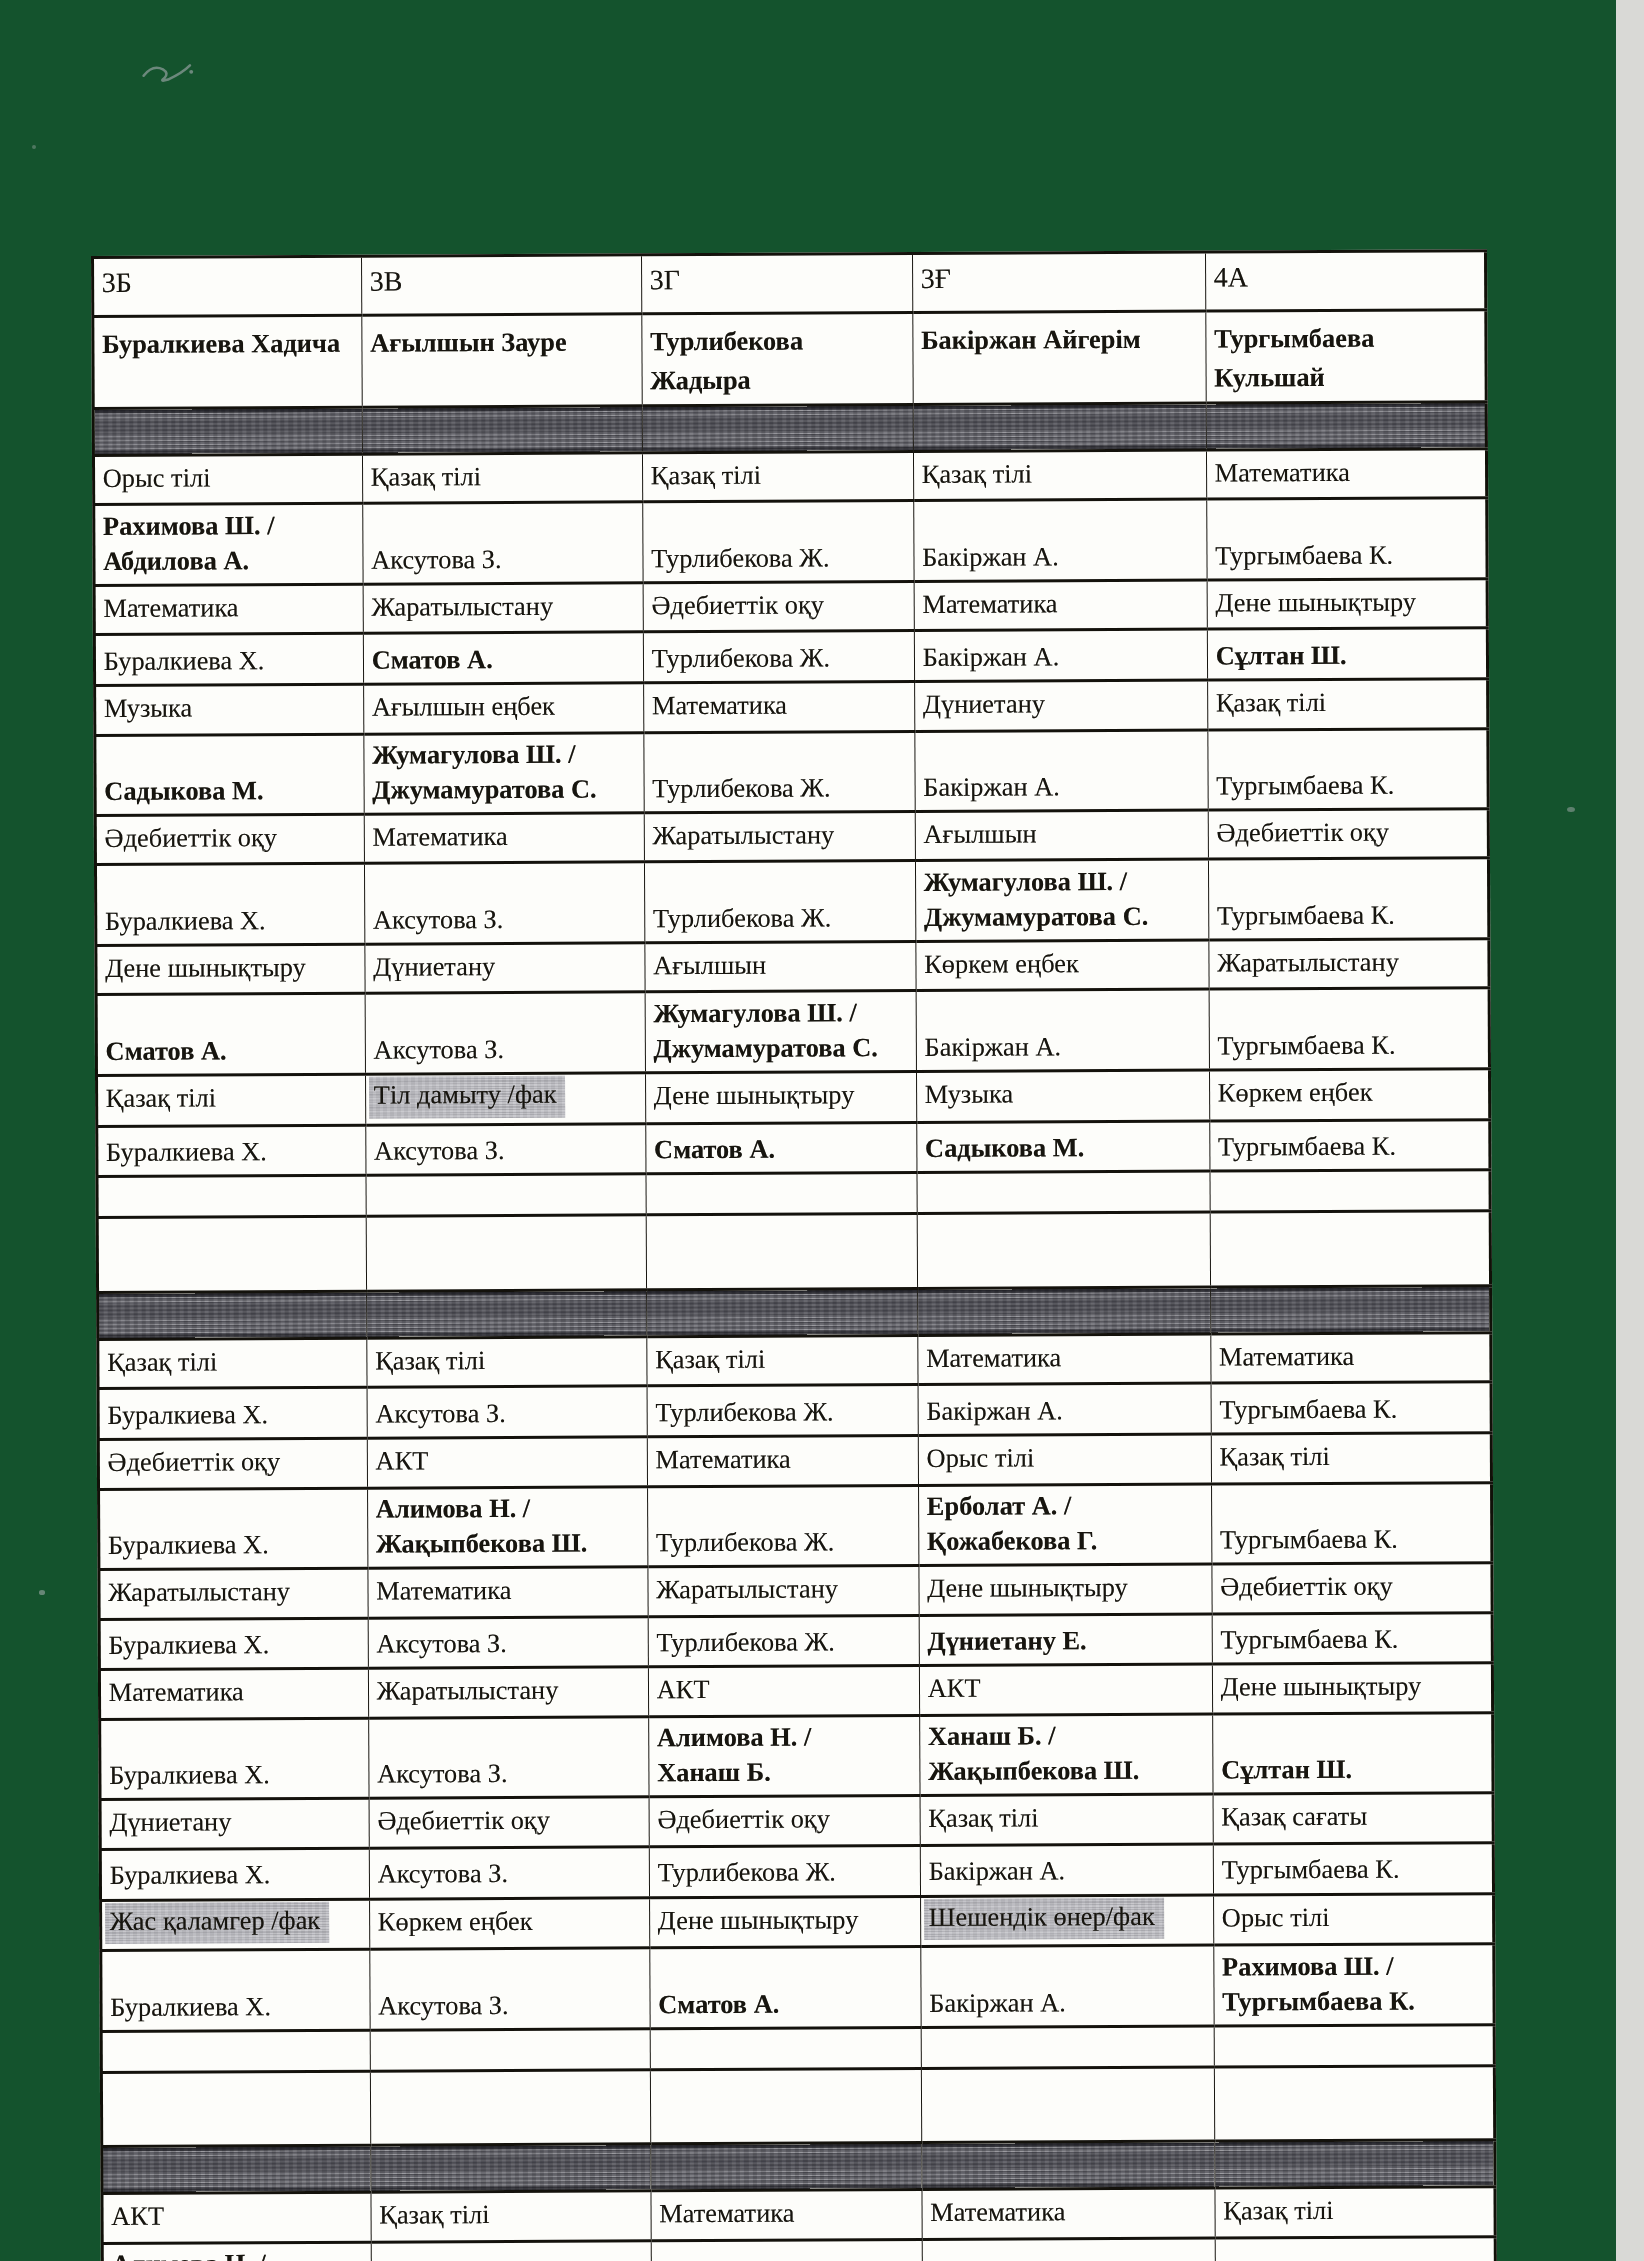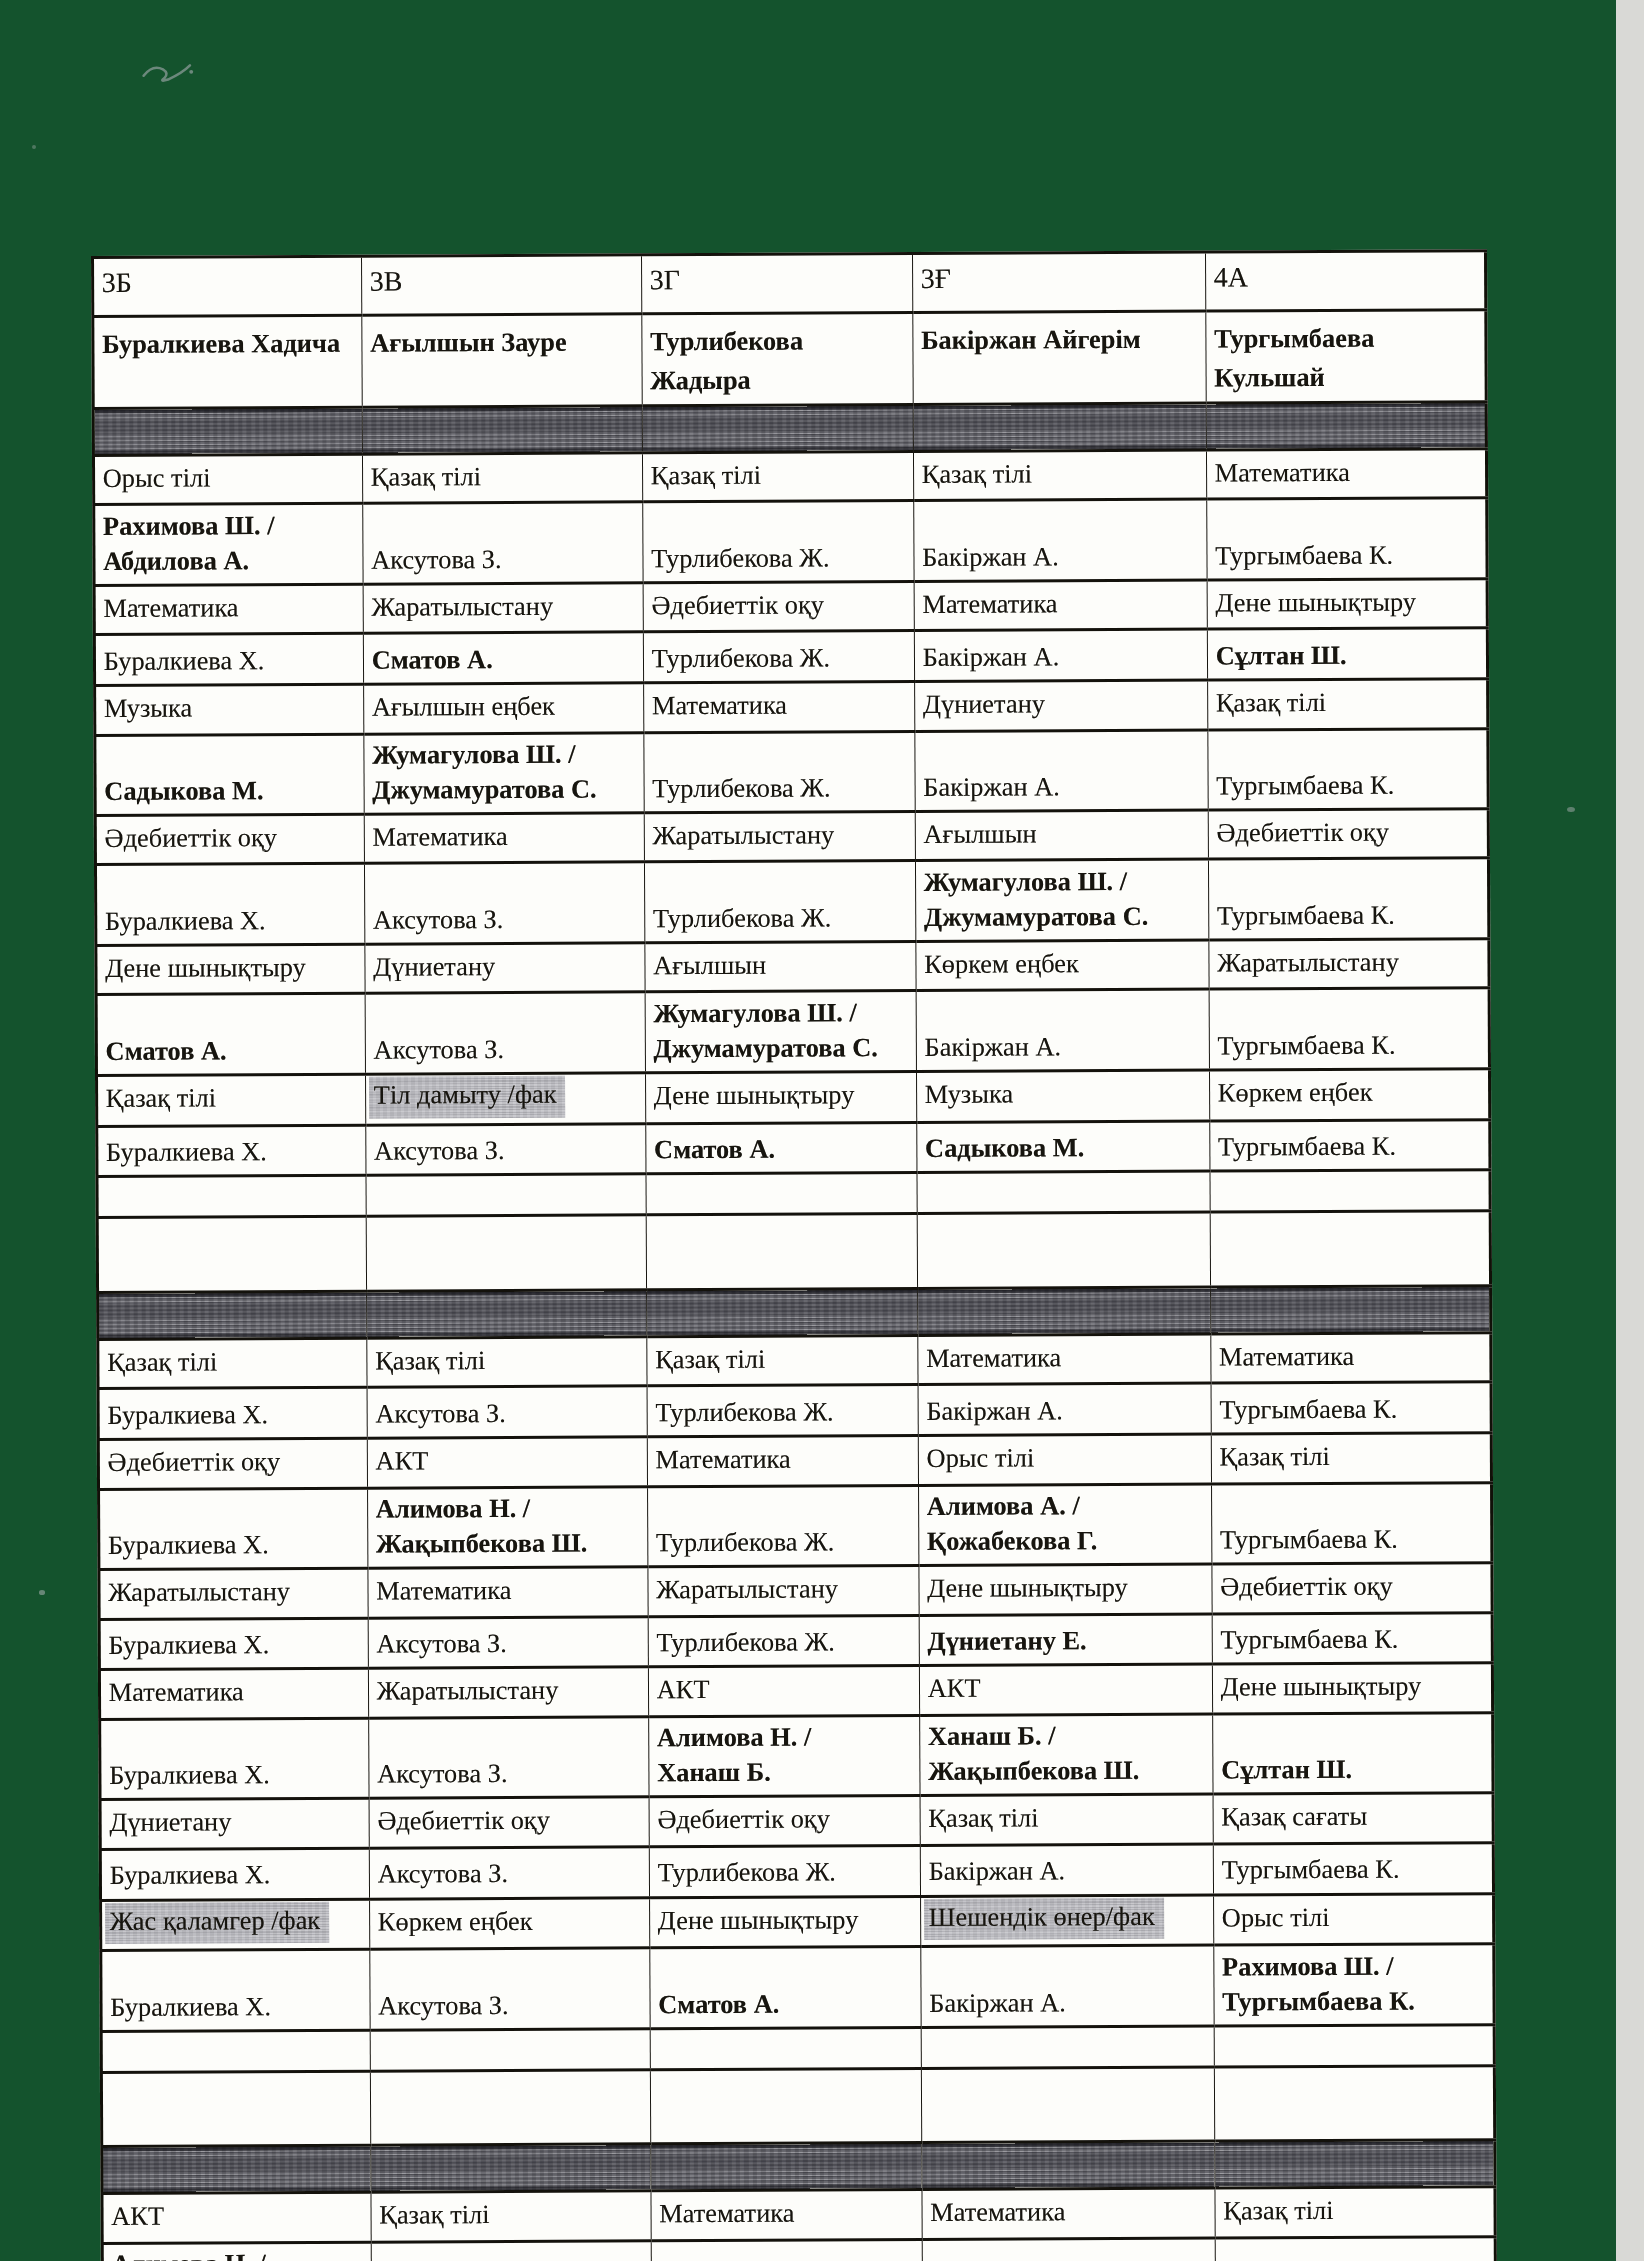--- a/index.html
+++ b/index.html
@@ -258,21 +258,21 @@
             <td><span class="cell-text">АКТ</span></td>
             <td><span class="cell-text">Математика</span></td>
             <td><span class="cell-text">Орыс тілі</span></td>
             <td><span class="cell-text">Қазақ тілі</span></td>
           </tr>
           <tr class="r-teacher2">
             <td><span class="cell-text">Буралкиева Х.</span></td>
             <td><span class="cell-text bold">Алимова Н. /
 Жақыпбекова Ш.</span></td>
             <td><span class="cell-text">Турлибекова Ж.</span></td>
-            <td><span class="cell-text bold">Алимова А. /
+            <td><span class="cell-text bold">Ерболат А. /
 Қожабекова Г.</span></td>
             <td><span class="cell-text">Тургымбаева К.</span></td>
           </tr>
           <tr class="r-subject">
             <td><span class="cell-text">Жаратылыстану</span></td>
             <td><span class="cell-text">Математика</span></td>
             <td><span class="cell-text">Жаратылыстану</span></td>
             <td><span class="cell-text">Дене шынықтыру</span></td>
             <td><span class="cell-text">Әдебиеттік оқу</span></td>
           </tr>

